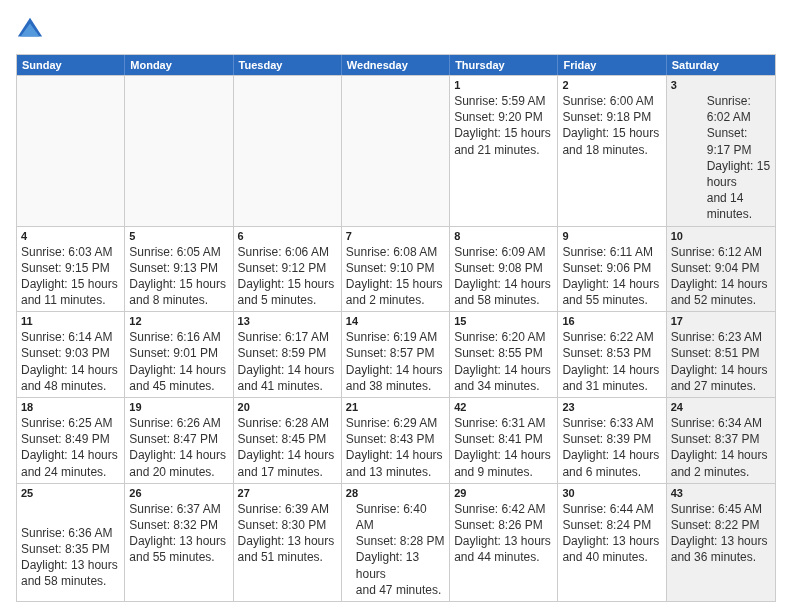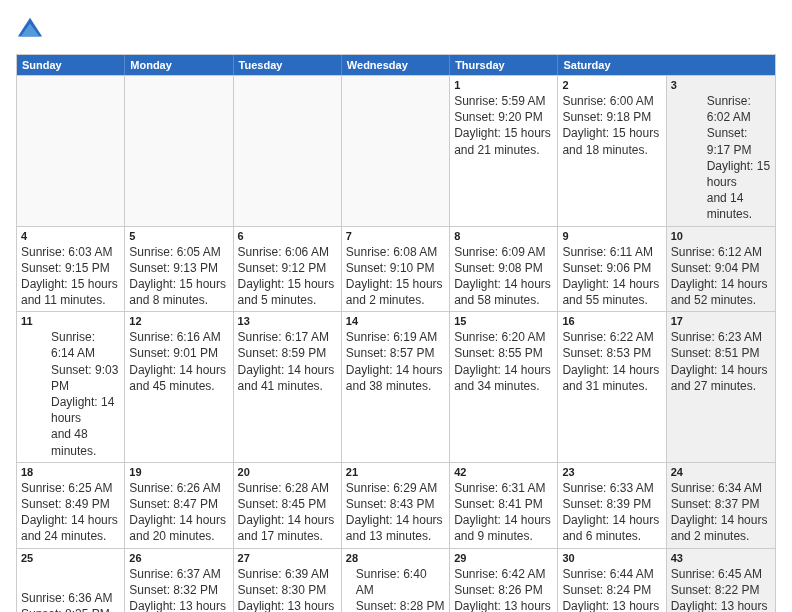--- a/index.html
+++ b/index.html
@@ -129,20 +129,21 @@
     </div>
   </div>
 
   <div class="calendar">
     <div class="cal-header">
     <div class="cal-header-cell">Sunday</div>
         <div class="cal-header-cell">Monday</div>
         <div class="cal-header-cell">Tuesday</div>
         <div class="cal-header-cell">Wednesday</div>
         <div class="cal-header-cell">Thursday</div>
+        <div class="cal-header-cell">Friday</div>
         <div class="cal-header-cell">Saturday</div>
       </div>
     <div class="cal-body">
     <div class="cal-row">
           <div class="cal-cell empty"></div>
           <div class="cal-cell empty"></div>
           <div class="cal-cell empty"></div>
           <div class="cal-cell empty"></div>
           <div class="cal-cell">
             <span class="day-num">1</span>
@@ -213,21 +214,21 @@
             <span class="day-num">10</span>
             <div class="cell-info" style="white-space: pre-line;">Sunrise: 6:12 AM
 Sunset: 9:04 PM
 Daylight: 14 hours
 and 52 minutes.</div>
           </div>
         </div>
         <div class="cal-row">
           <div class="cal-cell">
             <span class="day-num">11</span>
-            <div class="cell-info" style="white-space: pre-line; margin-left: 30px;">Sunrise: 6:14 AM
+            <div class="cell-info" style="white-space: pre-line;">Sunrise: 6:14 AM
 Sunset: 9:03 PM
 Daylight: 14 hours
 and 48 minutes.</div>
           </div>
           <div class="cal-cell">
             <span class="day-num">12</span>
             <div class="cell-info" style="white-space: pre-line;">Sunrise: 6:16 AM
 Sunset: 9:01 PM
 Daylight: 14 hours
 and 45 minutes.</div>

